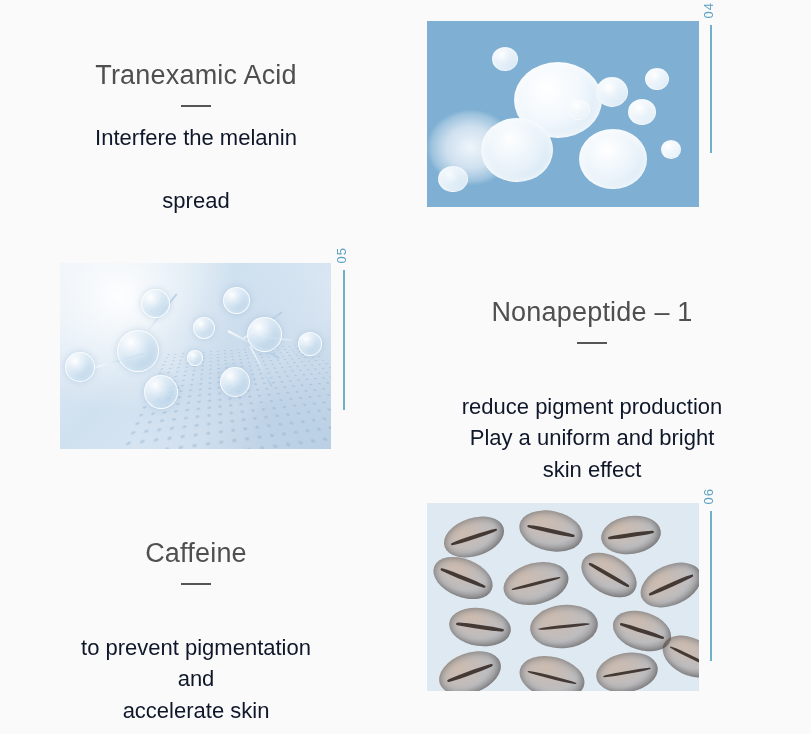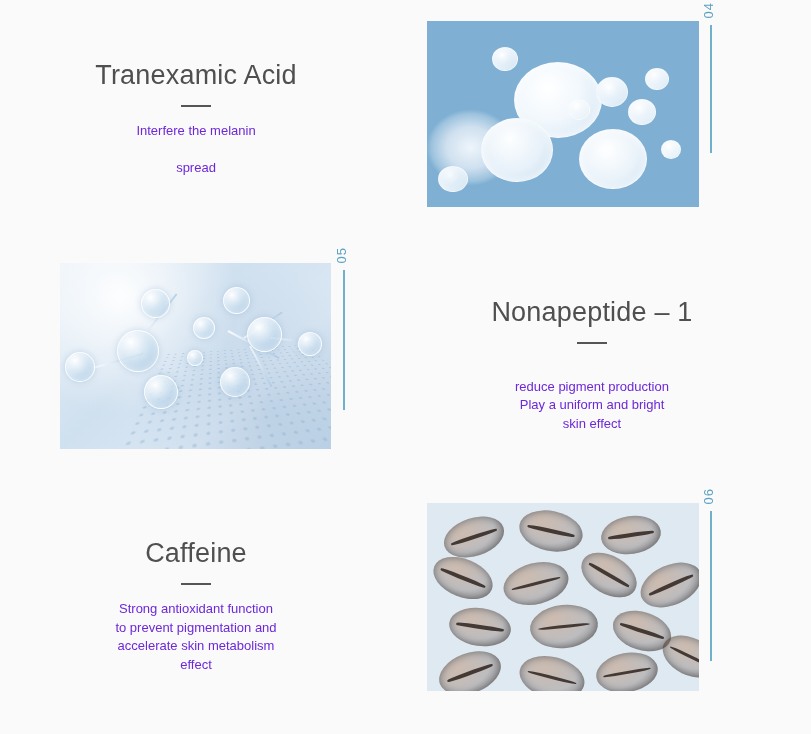--- a/index.html
+++ b/index.html
@@ -36,23 +36,23 @@
     margin: 14px;
     white-space: nowrap;
   }
   .title-divider {
     width: 30px;
     height: 2px;
     background: #555555;
     margin: 13px auto 12px auto;
   }
   .ingredient-desc {
-    font-size: 13px;
+    font-size: 22px;
     line-height: 1.45;
-    color: #6d28d9;
+    color: #0f172a;
     margin: 15px;
   }
 
   
   .photo {
     position: absolute;
     overflow: hidden;
     background: #dfe9f2;
   }
   .photo .inner {
@@ -268,20 +268,20 @@
 
   <div class="marker" style="left:702px; top:488px; width:18px;">
     <span class="marker-num">06</span>
     <div class="marker-line" style="height:150px;"></div>
   </div>
 
   <div class="text-block" style="left:50px; top:525px; width:292px;">
     <h2 class="ingredient-title">Caffeine</h2>
     <div class="title-divider"></div>
     <p class="ingredient-desc">
-      <span>Strong antioxidant function</span><br>
+      <br>
       <span>to prevent pigmentation and</span><br>
       <span>accelerate skin metabolism</span><br>
       <span>effect</span>
     </p>
   </div>
 
 </div>
 
 </body></html>

